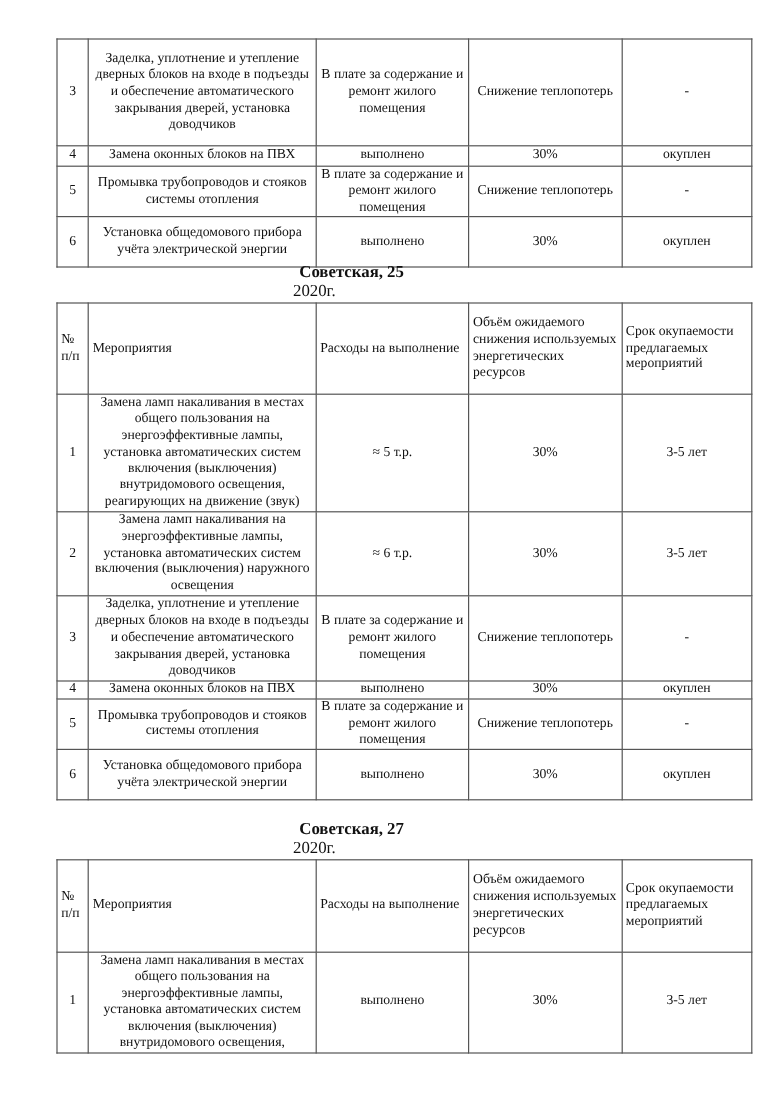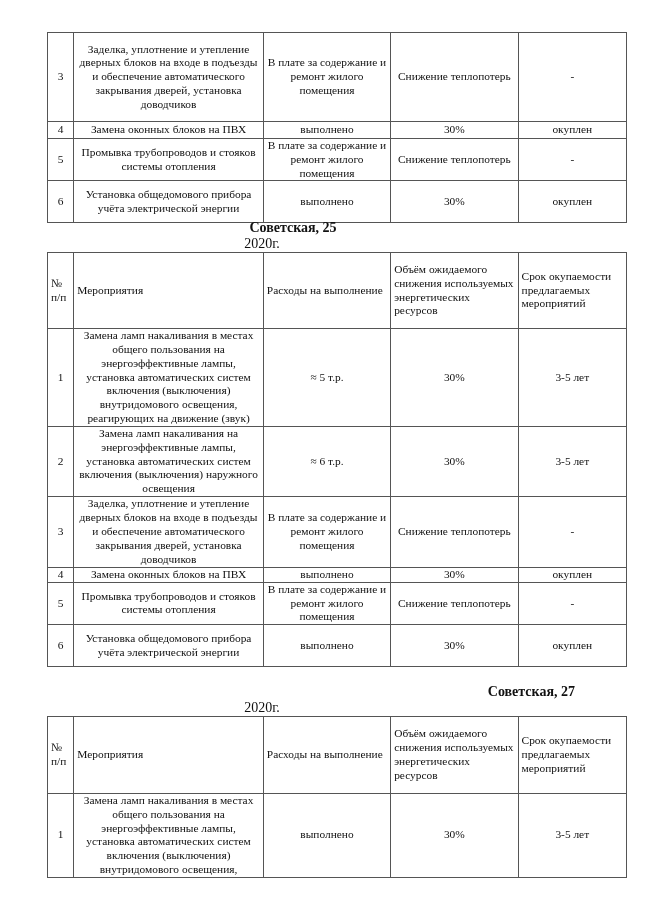--- a/index.html
+++ b/index.html
@@ -118,21 +118,21 @@
   <tr style="height:42px;">
     <td class="c1">6</td>
     <td class="left">Установка общедомового прибора учёта электрической энергии</td>
     <td class="center">выполнено</td>
     <td class="center">30%</td>
     <td class="center">окуплен</td>
   </tr>
 </tbody>
   </table>
 
-<div class="title" style="top:684px;text-align:right;">Советская, 27</div>
+<div class="title" style="top:684px;">Советская, 27</div>
 <div class="year" style="top:700px;">2020г.</div>
 
 <table class="tbl" style="top:716px;">
   <colgroup>
       <col class="c1">
       <col class="c2">
       <col class="c3">
       <col class="c4">
       <col class="c5">
     </colgroup>

